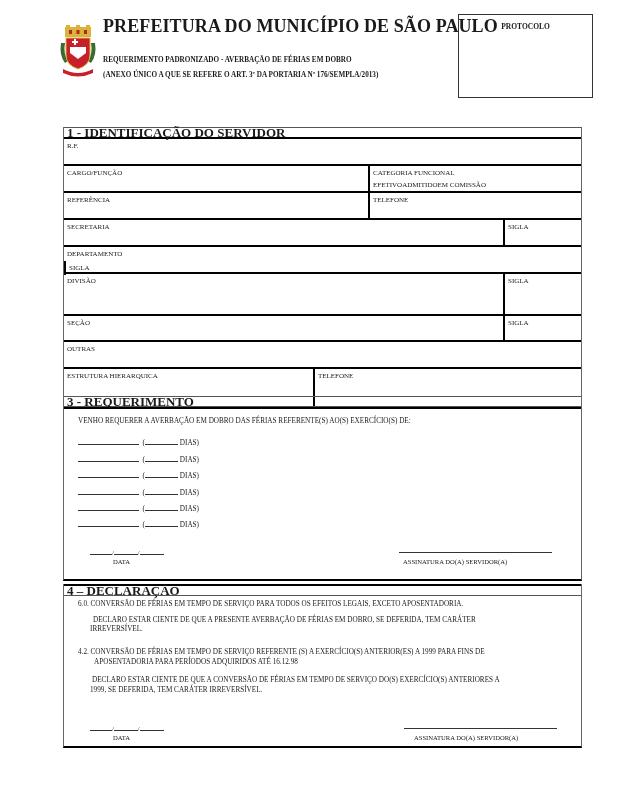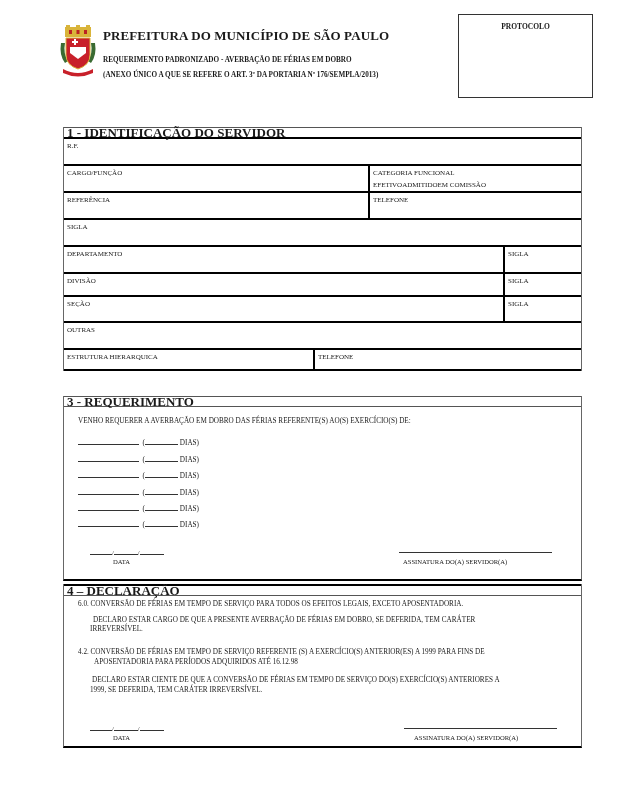--- a/index.html
+++ b/index.html
@@ -1,19 +1,19 @@
 <!DOCTYPE html>
 <html><head>
 <meta charset="utf-8">
 <style>
   html, body { margin: 0; padding: 0; background: #ffffff; }
   body { width: 629px; height: 793px; position: relative; overflow: hidden;
          font-family: "Liberation Serif", "DejaVu Serif", serif; color: #1a1a1a; }
   .abs { position: absolute; }
-  .title { left: 103px; top: 28px; font-size: 13px; font-weight: bold; letter-spacing: 0.1px; }
+  .title { left: 103px; top: 16px; font-size: 18px; font-weight: bold; letter-spacing: 0.1px; }
   .sub1 { left: 103px; top: 56px; font-size: 7.2px; font-weight: bold; }
   .sub2 { left: 103px; top: 71px; font-size: 7.2px; font-weight: bold; }
   .logo { left: 59px; top: 25px; width: 38px; height: 54px; }
   .proto { left: 458px; top: 14px; width: 135px; height: 84px; border: 1.5px solid #333; box-sizing: border-box; }
   .proto-label { width: 100%; text-align: center; font-size: 7.5px; font-weight: bold; margin-top: 7px; }
 
   .sec { position: absolute; left: 63px; width: 519px; box-sizing: border-box;
          border-left: 1.5px solid #666; border-right: 1.5px solid #666; }
   .sec-head { height: 9px; border-top: 1px solid #555; border-bottom: 2px solid #000;
               font-size: 13px; font-weight: bold; padding-left: 3px; line-height: 9px; box-sizing: content-box; }
@@ -76,54 +76,57 @@
         <div>REFERÊNCIA</div>
       </div>
     <div class="cell" style="flex:1;">
         <div>TELEFONE</div>
       </div>
   </div>
 </div>
 
 <div class="sec" style="top:220px;">
   <div class="row" style="height:27px;">
+    <div class="cell" style="width:439px;">
+        <div>SECRETARIA</div>
+      </div>
     <div class="cell" style="flex:1;">
         <div>SIGLA</div>
       </div>
   </div>
-  <div class="row" style="height:27px;">
+  <div class="row" style="height:27px;flex-direction:column;">
     <div class="cell" style="width:439px;">
         <div>DEPARTAMENTO</div>
       </div>
     <div class="cell" style="flex:1;">
         <div>SIGLA</div>
       </div>
   </div>
-  <div class="row" style="height:23px;">
+  <div class="row" style="height:42px;">
     <div class="cell" style="width:439px;">
         <div>DIVISÃO</div>
       </div>
     <div class="cell" style="flex:1;">
         <div>SIGLA</div>
       </div>
   </div>
   <div class="row" style="height:26px;">
     <div class="cell" style="width:439px;">
         <div>SEÇÃO</div>
       </div>
     <div class="cell" style="flex:1;">
         <div>SIGLA</div>
       </div>
   </div>
   <div class="row" style="height:27px;">
     <div class="cell" style="flex:1;">
         <div>OUTRAS</div>
       </div>
   </div>
-  <div class="row" style="height:21px;">
+  <div class="row" style="height:40px;">
     <div class="cell" style="width:249px;">
         <div>ESTRUTURA HIERARQUICA</div>
       </div>
     <div class="cell" style="flex:1;">
         <div>TELEFONE</div>
       </div>
   </div>
 </div>
 
 <div class="sec" style="top:396px; height:185px; border-bottom:2px solid #000;">
@@ -166,21 +169,21 @@
   </div>
   <div class="req-text sm" style="top:162px; left:49px;">DATA</div>
   <div class="abs" style="top:156px; left:335px; width:153px; border-bottom:0.8px solid #333;"></div>
   <div class="req-text sm" style="top:162px; left:339px;">ASSINATURA  DO(A)  SERVIDOR(A)</div>
 </div>
 
 <div class="sec" style="top:584px; height:164px; border-bottom:2px solid #000;">
   <div class="sec-head" style="border-top:2px solid #000; border-bottom:1px solid #555;">4 – DECLARAÇÃO</div>
   <div class="decl abs" style="left:14px; top:16px; width:500px;">
     <p>6.0. CONVERSÃO DE FÉRIAS EM TEMPO DE SERVIÇO PARA TODOS OS EFEITOS LEGAIS, EXCETO           APOSENTADORIA.</p>
-    <p style="margin-top:6px; padding-left:15px;">DECLARO ESTAR CARGO DE QUE A PRESENTE AVERBAÇÃO DE FÉRIAS EM DOBRO, SE DEFERIDA, TEM CARÁTER</p>
+    <p style="margin-top:6px; padding-left:15px;">DECLARO ESTAR CIENTE DE QUE A PRESENTE AVERBAÇÃO DE FÉRIAS EM DOBRO, SE DEFERIDA, TEM CARÁTER</p>
     <p style="padding-left:12px;">IRREVERSÍVEL.</p>
   </div>
   <div class="decl abs" style="left:14px; top:64px; width:500px;">
     <p>4.2. CONVERSÃO DE FÉRIAS EM TEMPO DE SERVIÇO REFERENTE (S) A EXERCÍCIO(S) ANTERIOR(ES) A 1999 PARA FINS DE</p>
     <p style="padding-left:16px;">APOSENTADORIA PARA PERÍODOS ADQUIRIDOS ATÉ 16.12.98</p>
     <p style="margin-top:9px; padding-left:14px;">DECLARO ESTAR CIENTE DE QUE A CONVERSÃO DE FÉRIAS EM TEMPO DE SERVIÇO DO(S) EXERCÍCIO(S) ANTERIORES A</p>
     <p style="padding-left:12px;">1999, SE DEFERIDA, TEM CARÁTER IRREVERSÍVEL.</p>
   </div>
 
   <div class="req-text sm" style="top:138px; left:26px;">

